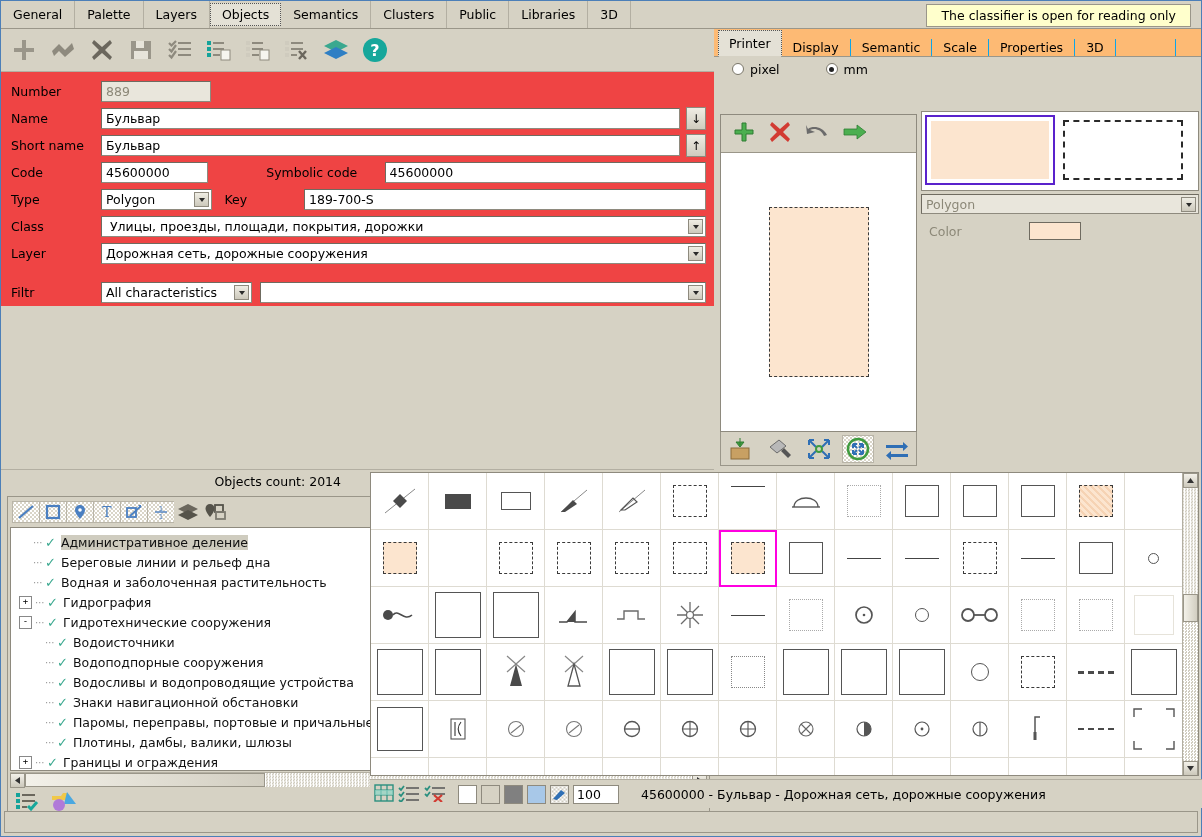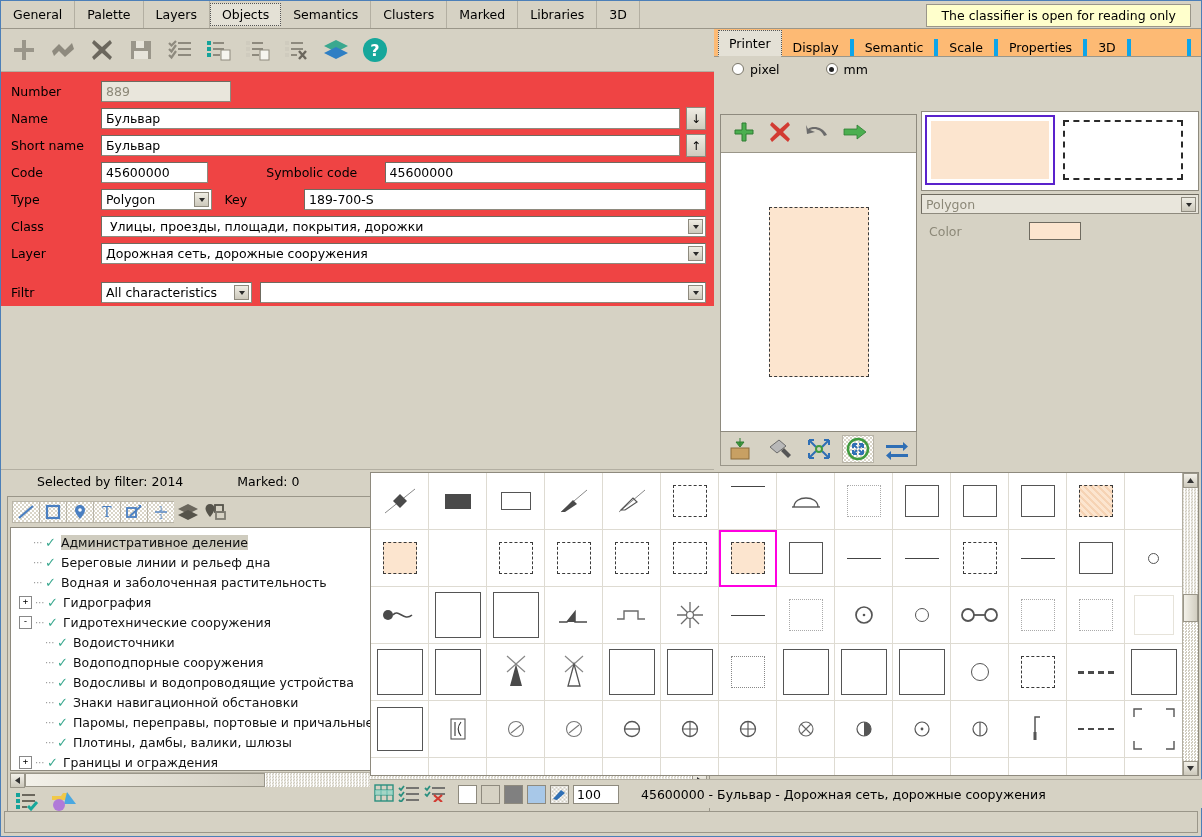--- a/index.html
+++ b/index.html
@@ -109,21 +109,21 @@
   .blk{width:26px;height:15px;background:#4a4a4a;}
   .circ{border:1.6px solid #555;border-radius:50%;}
   #gridstatus{height:28px;display:flex;align-items:center;gap:4px;padding-left:4px;background:#d6d2c4;
       font-size:12.5px;border-top:1px solid #b3afa2;}
   .sw{width:19px;height:19px;border:1px solid #8e8a7e;box-sizing:border-box;}
   #scale-input{width:46px;height:19px;border:1px solid #8e8a7e;background:#fff;font-size:12.5px;
       display:flex;align-items:center;padding:0 3px;box-sizing:border-box;}
   
   #rtabbar{height:27px;display:flex;align-items:stretch;padding-left:4px;background:#fdba74;
       border-bottom:1px solid #9a9689;}
-  .rtab{display:flex;align-items:center;padding:0 11px;font-size:12.5px;border-right:4px solid #0ea5e9;
+  .rtab{display:flex;align-items:center;padding:0 11px;font-size:12.5px;border-right:1px solid #0ea5e9;
       box-sizing:border-box;margin-top:10px;}
   .rtab.sel{border:1px dotted #555;border-bottom:1px solid #d6d2c4;background:#e4e1d6;
       margin:1px 0 -1px 0;padding:0 10px;}
   .rtab.empty{width:60px;}
   #radio-row{height:24px;display:flex;align-items:center;padding-left:18px;font-size:12.5px;gap:0;}
   .radio{width:12px;height:12px;border-radius:50%;border:1.4px solid #7a7669;background:#fff;
       margin-right:6px;display:flex;align-items:center;justify-content:center;box-sizing:border-box;}
   .radio.on:after{content:"";width:5px;height:5px;border-radius:50%;background:#222;}
   #pv-title{position:absolute;left:920px;top:92px;width:278px;text-align:center;font-size:12.5px;}
   #prn-left{position:absolute;left:719px;top:113px;width:197px;height:318px;
@@ -159,21 +159,21 @@
 <div id="app">
 
 
   <div id="tabbar">
     <div class="mtab">General</div>
     <div class="mtab">Palette</div>
     <div class="mtab">Layers</div>
     <div class="mtab sel">Objects</div>
     <div class="mtab">Semantics</div>
     <div class="mtab">Clusters</div>
-    <div class="mtab">Marked</div>
+    <div class="mtab">Public</div>
     <div class="mtab">Libraries</div>
     <div class="mtab">3D</div>
     <div id="readonly-note">The classifier is open for reading only</div>
   </div>
 
   <div id="body">
 
     <div id="leftcol">
 
       <div id="ltool">
@@ -260,21 +260,21 @@
           <svg width="26" height="26" viewBox="0 0 26 26">
               <circle cx="13" cy="13" r="12" fill="#16a79b"></circle>
               <text x="13" y="19" font-size="16" font-weight="bold" fill="#fff" text-anchor="middle" font-family="DejaVu Sans">?</text>
             </svg>
         </div>
       </div>
 
       <div id="form">
         <div class="frow">
           <div class="flabel">Number</div>
-          <div class="fin ro" style="width:130px">889</div>
+          <div class="fin ro" style="width:110px">889</div>
         </div>
         <div class="frow">
           <div class="flabel">Name</div>
           <div class="fin" style="width:585px">Бульвар</div>
           <div class="arrowbtn">↓</div>
         </div>
         <div class="frow">
           <div class="flabel">Short name</div>
           <div class="fin" style="width:585px">Бульвар</div>
           <div class="arrowbtn">↑</div>
@@ -321,20 +321,21 @@
           <div class="fin combo" style="width:448px">
             <span></span>
             <span class="arrow"></span>
           </div>
         </div>
       </div>
 
       <div style="flex:1"></div>
 
       <div id="counters">
+        <div class="c1">Objects count: 2014</div>
         <div class="c2">Selected by filter: 2014</div>
         <div class="c3">Marked: 0</div>
       </div>
 
       <div id="treepanel">
         <div id="treetools">
           <div class="ttb">
             <svg width="18" height="16" viewBox="0 0 18 16">
                 <path d="M2 14 L16 2" stroke="#4a7fc1" stroke-width="2.2" fill="none"></path>
               </svg>

